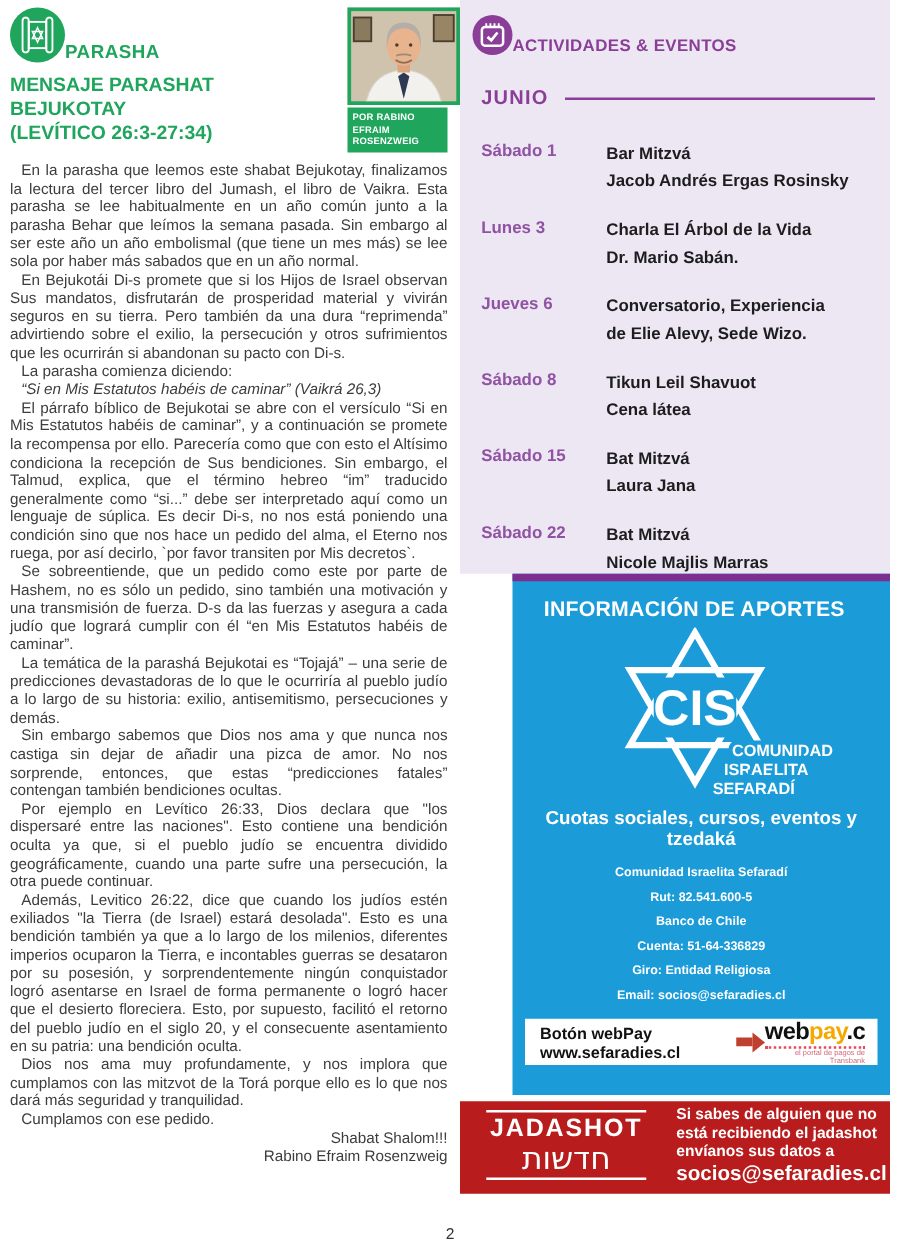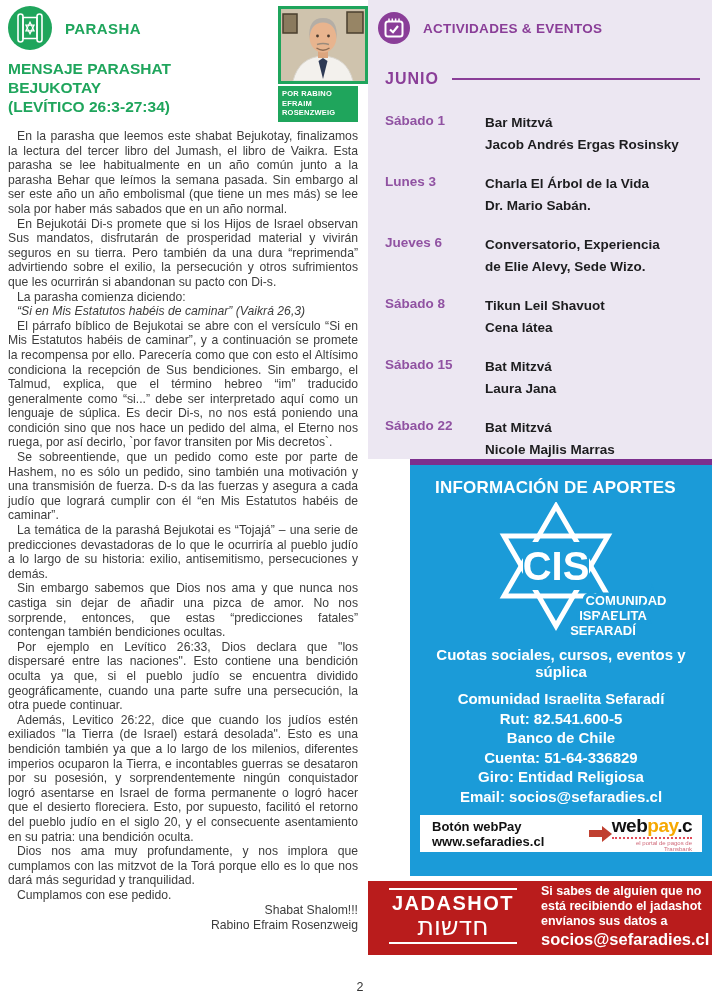--- a/index.html
+++ b/index.html
@@ -4,21 +4,21 @@
 <style>
   * { margin:0; padding:0; box-sizing:border-box; }
   html,body { width:720px; height:1000px; }
   body {
     position:relative; background:#ffffff; overflow:hidden;
     font-family:"Liberation Sans", sans-serif; color:#222;
   }
 
   
   .left-col { position:absolute; left:8px; top:6px; width:350px; }
-  .section-head { display:flex; align-items:center; gap:13px; }
+  .section-head { display:flex; align-items:flex-end; }
   .icon-circle { border-radius:50%; display:flex; align-items:center; justify-content:center; flex-shrink:0; }
   .icon-circle.green { width:44px; height:44px; background:#1FA55C; }
   .icon-circle.purple { width:32px; height:32px; background:#8A3E98; }
   .section-label { font-weight:bold; font-size:15px; letter-spacing:.4px; }
   .parasha-label { color:#1FA55C; }
 
   .article-title { margin-top:9px; color:#1FA55C; font-weight:bold; font-size:15.5px; line-height:19px; width:255px; }
 
   .photo-box { position:absolute; top:0; right:0; width:80px; }
   .photo { display:block; border:3px solid #1FA55C; background:#cfc3ad; }
@@ -40,21 +40,21 @@
   .month-rule { flex:1; height:2px; background:#8A3E98; margin-left:13px; }
   .events-list { margin-top:24px; padding-left:7px; }
   .event-row { display:flex; margin-bottom:17px; }
   .event-day { width:100px; color:#9052A2; font-weight:bold; font-size:13.5px; padding-top:1px; flex-shrink:0; }
   .event-lines { font-weight:bold; font-size:13.5px; line-height:22px; color:#1d1d1f; }
 
   .aportes-box { border-top:6px solid #7C2F8E; background:#1B9BD8; color:#fff; min-height:387px; padding-bottom:24px;margin-left:42px; }
   .aportes-title { font-weight:bold; font-size:17px; padding:13px 0 0 25px; letter-spacing:.2px; }
   .cis-logo { display:block; margin:4px auto 0; }
   .aportes-subtitle { text-align:center; font-weight:bold; font-size:15px; margin-top:2px; }
-  .bank-lines { text-align:center; font-weight:bold; font-size:15px; line-height:19.5px; margin-top:9px; }
+  .bank-lines { text-align:center; font-weight:bold; font-size:10px; line-height:19.5px; margin-top:9px; }
 
   .webpay-strip { background:#fff; margin:9px 10px 0; height:37px; display:flex; align-items:center; padding:0 10px 0 12px; }
   .webpay-label { color:#111; font-weight:bold; font-size:13px; }
   .arrow { display:flex; align-items:center; margin-left:12px; }
   .arrow-bar { width:13px; height:7px; background:#C04030; }
   .arrow-head { width:0; height:0; border-top:8px solid transparent; border-bottom:8px solid transparent; border-left:10px solid #C04030; }
   .webpay-logo { margin-left:auto; line-height:1; text-align:right; }
   .wp-word { font-weight:bold; font-size:19px; letter-spacing:-.5px; color:#111; }
   .wp-pay { color:#F6A800; }
   .wp-dots { border-top:2px dotted #E24B5A; margin-top:2px; }
@@ -214,21 +214,21 @@
       <path d="M113 124 L61 34 L165 34 Z" fill="none" stroke="#fff" stroke-width="5"></path>
       <rect x="80" y="40" width="66" height="48" fill="#1B9BD8"></rect>
       <text x="113" y="78" text-anchor="middle" font-family="Liberation Sans, sans-serif" font-weight="bold" font-size="40" fill="#fff">CIS</text>
       <g font-family="Liberation Sans, sans-serif" font-weight="bold" font-size="13" fill="#fff" style="paint-order:stroke" stroke="#1B9BD8" stroke-width="7">
         <text x="183" y="103" text-anchor="middle">COMUNIDAD</text>
         <text x="170" y="118" text-anchor="middle">ISRAELITA</text>
         <text x="160" y="133" text-anchor="middle">SEFARADÍ</text>
       </g>
     </svg>
 
-    <div class="aportes-subtitle">Cuotas sociales, cursos, eventos y súplica</div>
+    <div class="aportes-subtitle">Cuotas sociales, cursos, eventos y tzedaká</div>
 
     <div class="bank-lines">
         <div>Comunidad Israelita Sefaradí</div>
         <div>Rut: 82.541.600-5</div>
         <div>Banco de Chile</div>
         <div>Cuenta: 51-64-336829</div>
         <div>Giro: Entidad Religiosa</div>
         <div>Email: socios@sefaradies.cl</div>
       </div>
 

